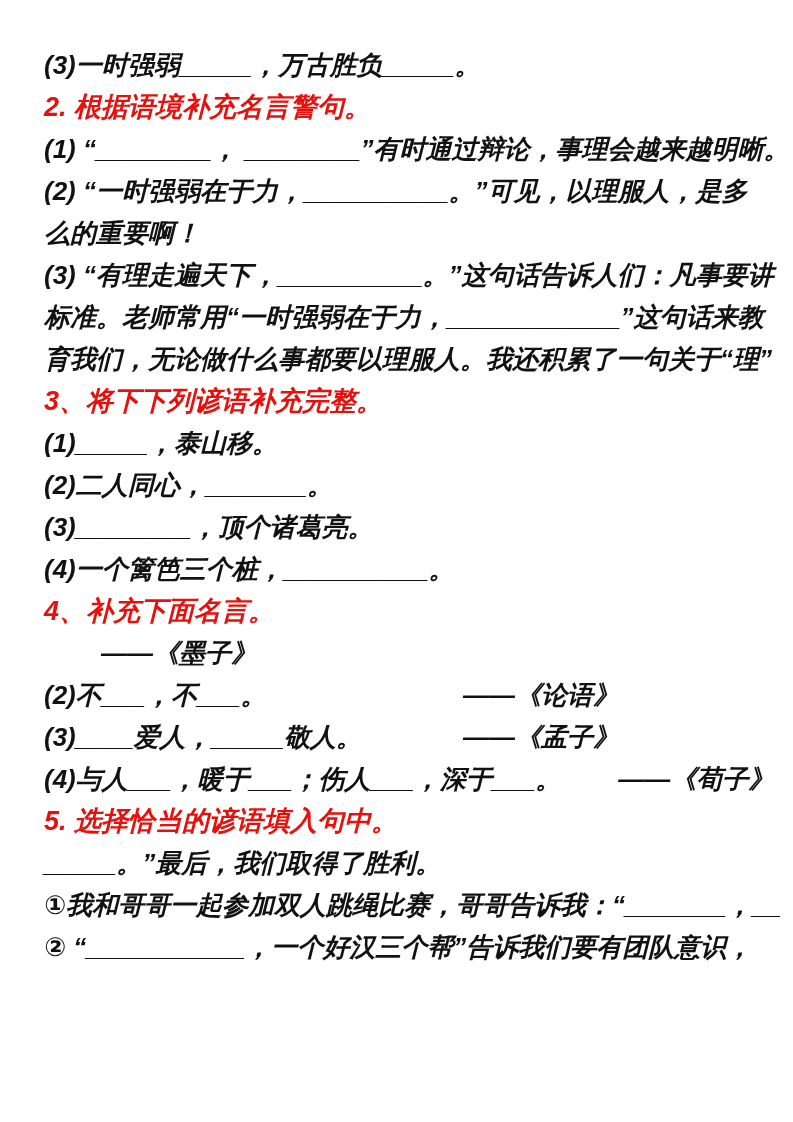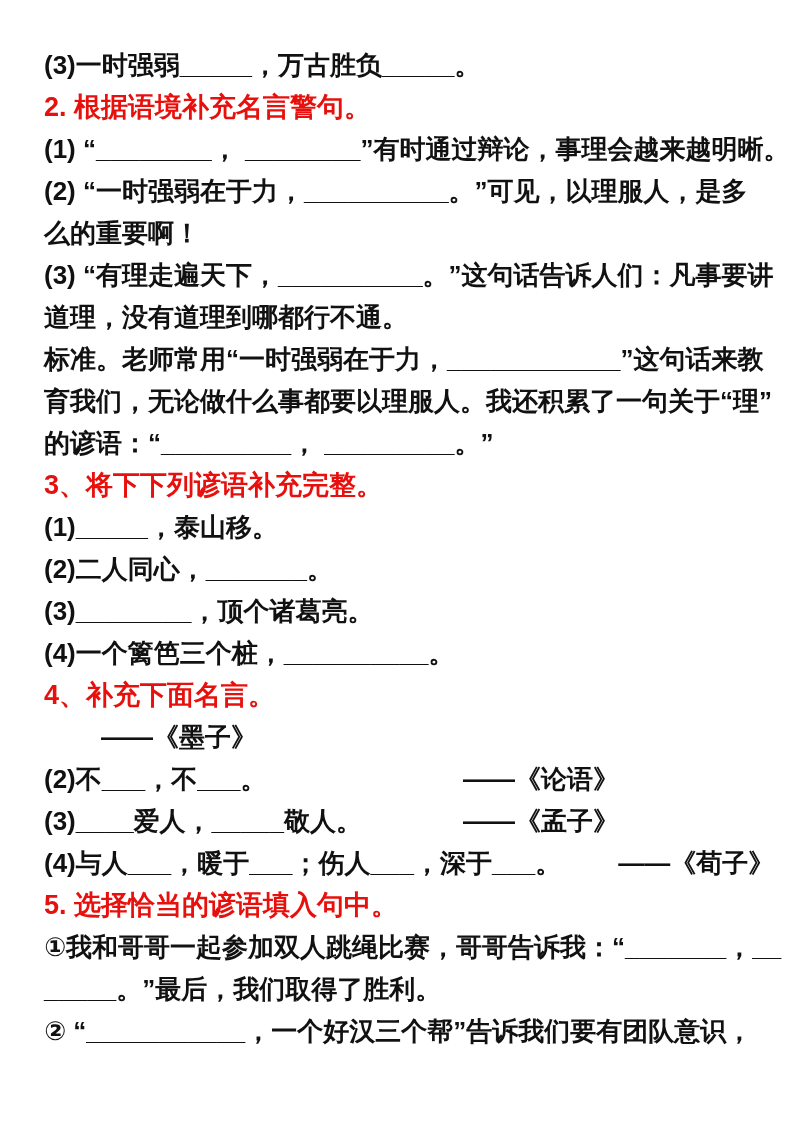--- a/index.html
+++ b/index.html
@@ -10,20 +10,21 @@
   .page {
     position: relative;
     width: 793px;
     height: 1122px;
     background: #ffffff;
     overflow: hidden;
     font-family: "Liberation Sans", "DejaVu Sans", sans-serif;
   }
   .doc {
     padding: 44px 16px 0 44px;
+    font-style: italic;
   }
   .line {
     display: flex;
     align-items: baseline;
     line-height: 42px;
     font-size: 26px;
     font-weight: 600;
     color: #111111;
     white-space: pre;
   }
@@ -60,30 +61,24 @@
       <div class="line">
     <span class="main">(2) “一时强弱在于力，__________。”可见，以理服人，是多</span>
   </div>
       <div class="line">
     <span class="main">么的重要啊！</span>
   </div>
       <div class="line">
     <span class="main">(3) “有理走遍天下，__________。”这句话告诉人们：凡事要讲</span>
   </div>
       <div class="line">
-    <span class="main">道理，没有道理到哪都行不通。</span>
-  </div>
-      <div class="line">
     <span class="main">标准。老师常用“一时强弱在于力，____________”这句话来教</span>
   </div>
       <div class="line">
     <span class="main">育我们，无论做什么事都要以理服人。我还积累了一句关于“理”</span>
-  </div>
-      <div class="line">
-    <span class="main">的谚语：“_________， _________。”</span>
   </div>
       <div class="line heading">
     <span class="main">3、将下下列谚语补充完整。</span>
   </div>
       <div class="line">
     <span class="main">(1)_____，泰山移。</span>
   </div>
       <div class="line">
     <span class="main">(2)二人同心，_______。</span>
   </div>
@@ -104,22 +99,22 @@
       <div class="line with-cite">
     <span class="main">(3)____爱人，_____敬人。</span>
   <span class="cite">——《孟子》</span></div>
       <div class="line with-cite">
     <span class="main">(4)与人___，暖于___；伤人___，深于___。</span>
   <span class="cite">——《荀子》</span></div>
       <div class="line heading">
     <span class="main">5. 选择恰当的谚语填入句中。</span>
   </div>
       <div class="line">
-    <span class="main">①我和哥哥一起参加双人跳绳比赛，哥哥告诉我：“_______，__</span>
+    <span class="main">_____。”最后，我们取得了胜利。</span>
   </div>
       <div class="line">
-    <span class="main">_____。”最后，我们取得了胜利。</span>
+    <span class="main">①我和哥哥一起参加双人跳绳比赛，哥哥告诉我：“_______，__</span>
   </div>
       <div class="line">
     <span class="main">② “___________，一个好汉三个帮”告诉我们要有团队意识，</span>
   </div>
     </div>
 </div>
 
 </body></html>

